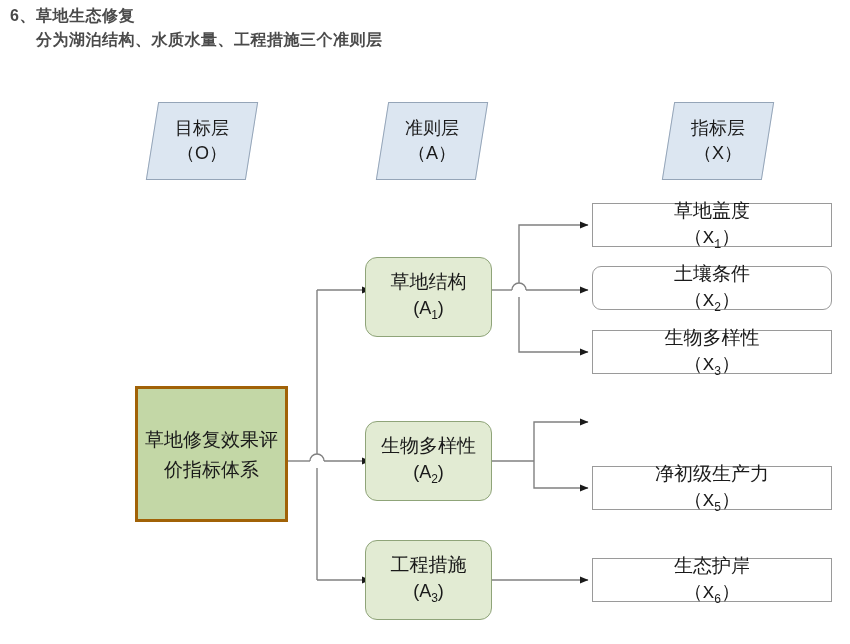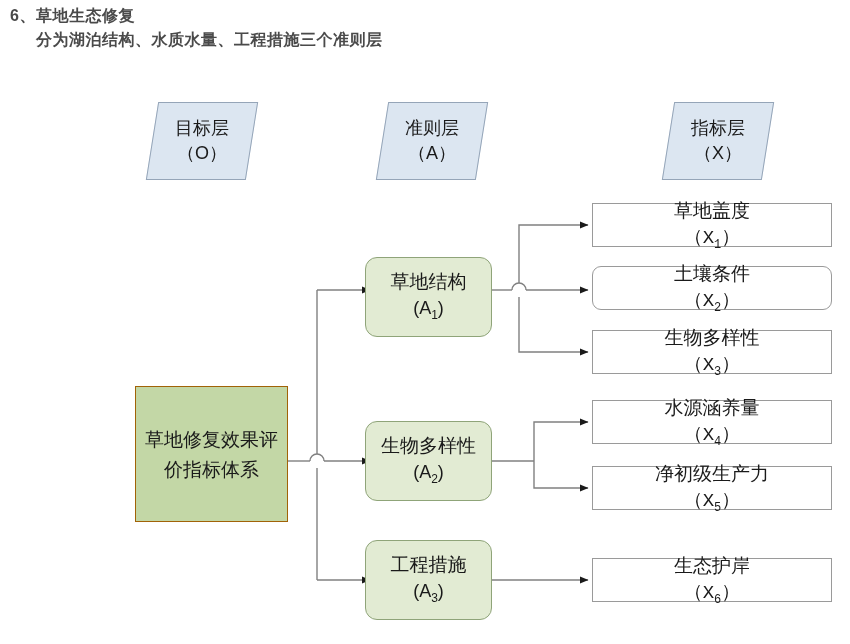--- a/index.html
+++ b/index.html
@@ -71,21 +71,21 @@
   .layer-header-inner .sub {
     display: block;
     font-size: 18px;
   }
 
   
   .goal-box {
     position: absolute;
     box-sizing: border-box;
     background: #c3d7a6;
-    border: 1px solid #a16207;
+    border: 3px solid #a16207;
     display: flex;
     align-items: center;
     justify-content: center;
     text-align: center;
     font-family: "DejaVu Serif", "Liberation Serif", serif;
     font-size: 19px;
     line-height: 30px;
     color: #1a1a1a;
     padding: 0 6px;
   }
@@ -231,24 +231,20 @@
   <div class="indicator-box" style="left:592px; top:266px; width:240px; height:44px;border-radius:9px;">
     <span>土壤条件</span>
     <span class="code">（<span>X</span><sub>2</sub>）</span>
   </div>
 
   <div class="indicator-box" style="left:592px; top:330px; width:240px; height:44px;">
     <span>生物多样性</span>
     <span class="code">（<span>X</span><sub>3</sub>）</span>
   </div>
 
-  <div class="indicator-box" style="left:592px; top:400px; width:240px; height:44px;">
-    <span>水源涵养量</span>
-    <span class="code">（<span>X</span><sub>4</sub>）</span>
-  </div>
 
   <div class="indicator-box" style="left:592px; top:466px; width:240px; height:44px;">
     <span>净初级生产力</span>
     <span class="code">（<span>X</span><sub>5</sub>）</span>
   </div>
 
   <div class="indicator-box" style="left:592px; top:558px; width:240px; height:44px;">
     <span>生态护岸</span>
     <span class="code">（<span>X</span><sub>6</sub>）</span>
   </div>

